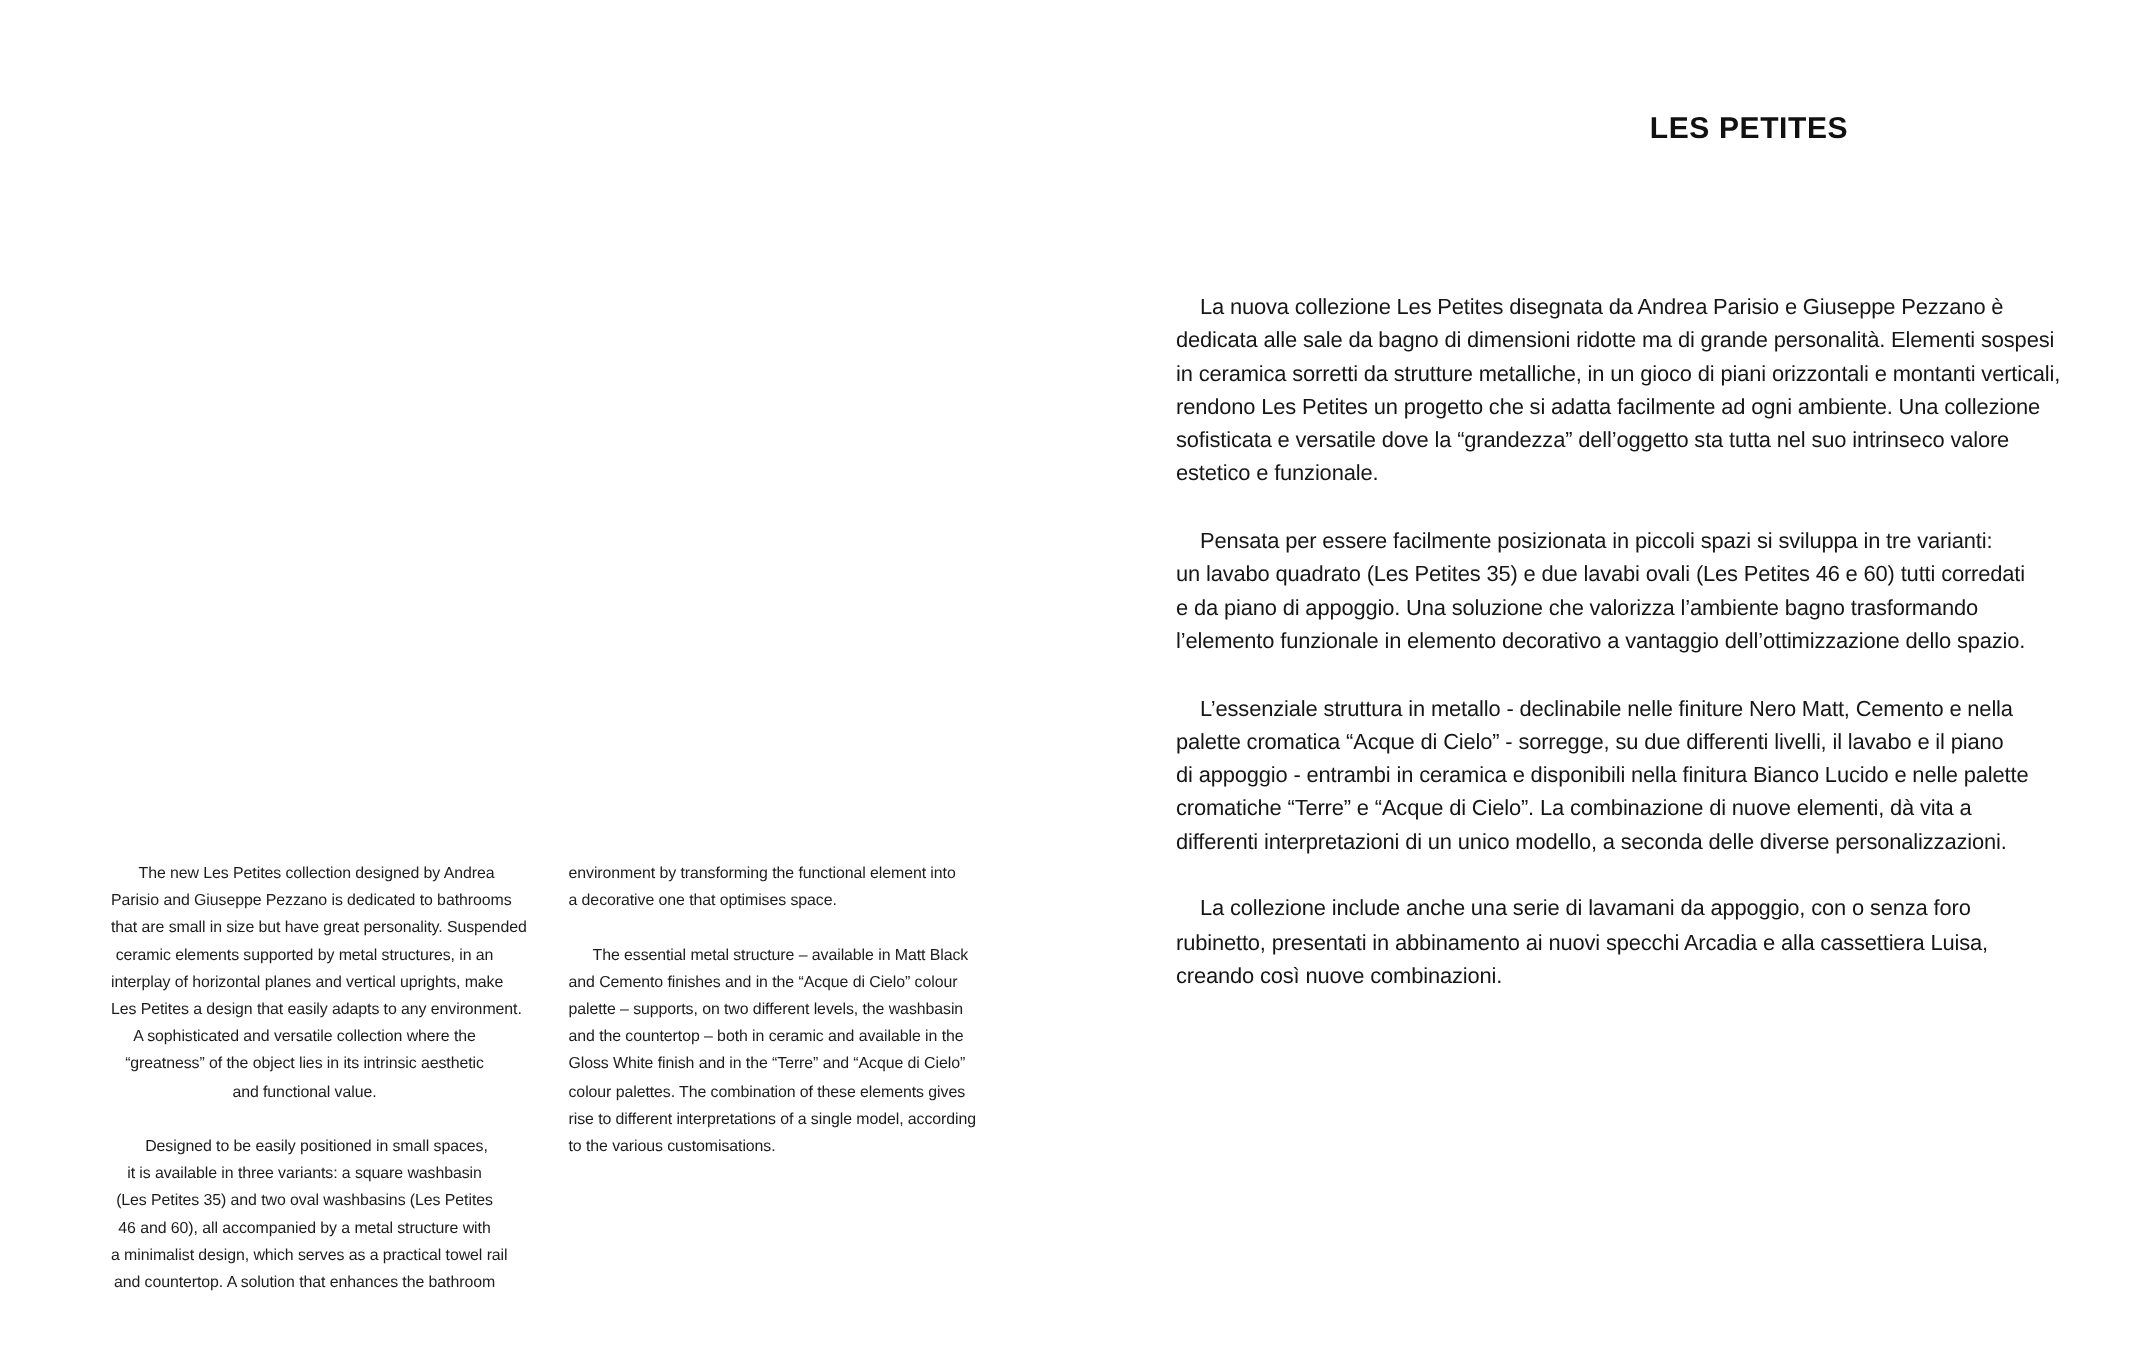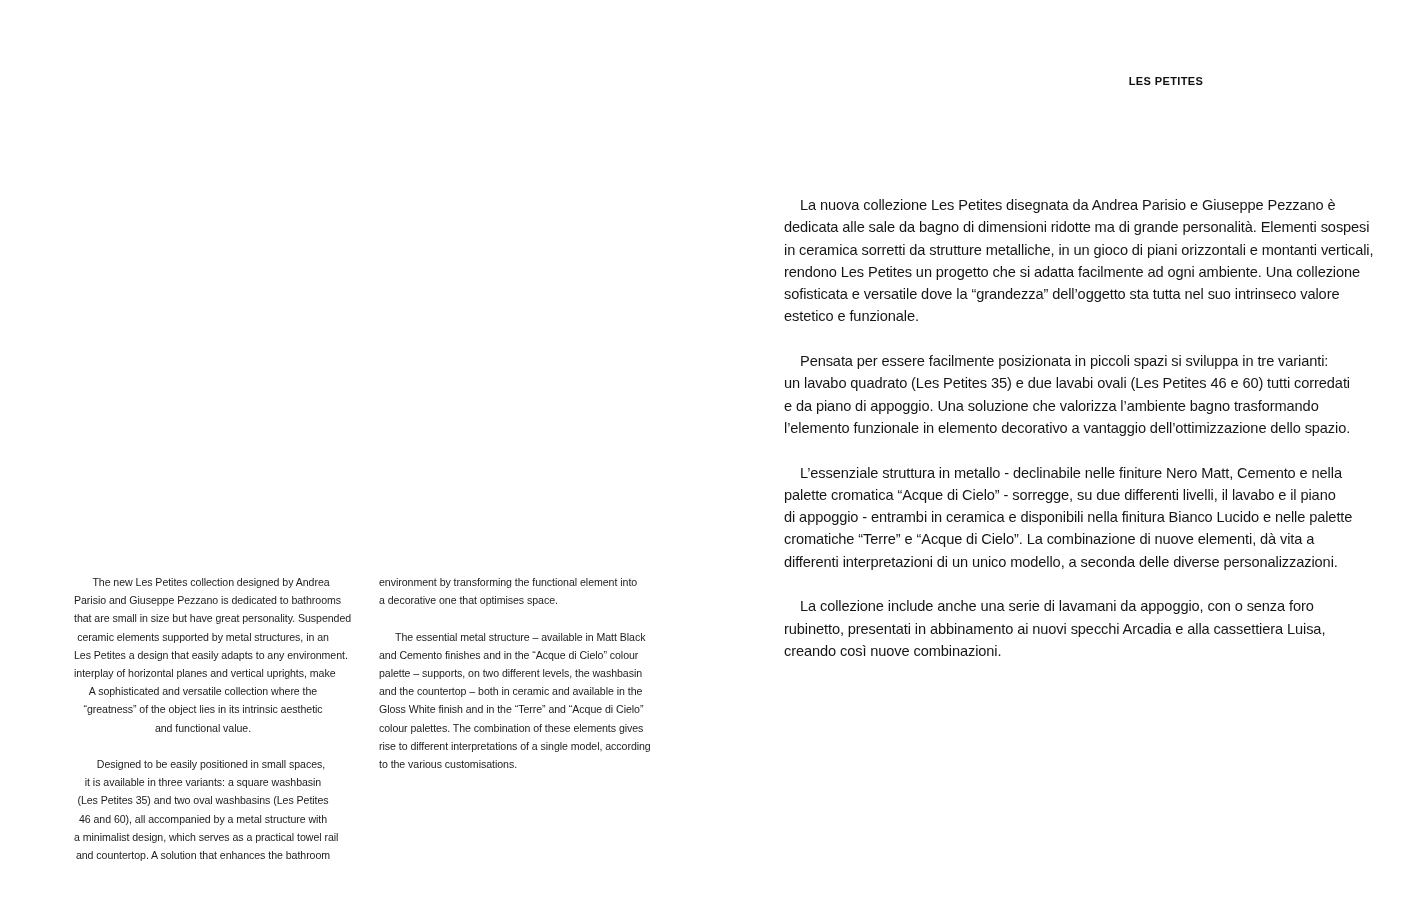--- a/index.html
+++ b/index.html
@@ -38,21 +38,21 @@
     .line { display: block; white-space: nowrap; }
     .line.indent { padding-left: 16px; }
 
     .heading {
       position: absolute;
       left: 306px;
       top: 75px;
       width: 300px;
       text-align: center;
       font-weight: bold;
-      font-size: 11px;
+      font-size: 20px;
       letter-spacing: 0.4px;
       color: #111111;
       margin: 0;
     }
     .col-it {
       position: absolute;
       left: 58px;
       top: 178px;
       width: 600px;
       font-size: 14.6px;
@@ -66,22 +66,22 @@
 </head>
 <body>
 
 <div class="page page-left">
   <div class="col col-1">
     <p class="para">
       <span class="line indent">The new Les Petites collection designed by Andrea</span>
       <span class="line">Parisio and Giuseppe Pezzano is dedicated to bathrooms</span>
       <span class="line">that are small in size but have great personality. Suspended</span>
       <span class="line">ceramic elements supported by metal structures, in an</span>
+      <span class="line">interplay of horizontal planes and vertical uprights, make</span>
       <span class="line">Les Petites a design that easily adapts to any environment.</span>
-      <span class="line">interplay of horizontal planes and vertical uprights, make</span>
       <span class="line">A sophisticated and versatile collection where the</span>
       <span class="line">“greatness” of the object lies in its intrinsic aesthetic</span>
       <span class="line">and functional value.</span>
     </p>
     <p class="para">
       <span class="line indent">Designed to be easily positioned in small spaces,</span>
       <span class="line">it is available in three variants: a square washbasin</span>
       <span class="line">(Les Petites 35) and two oval washbasins (Les Petites</span>
       <span class="line">46 and 60), all accompanied by a metal structure with</span>
       <span class="line">a minimalist design, which serves as a practical towel rail</span>

